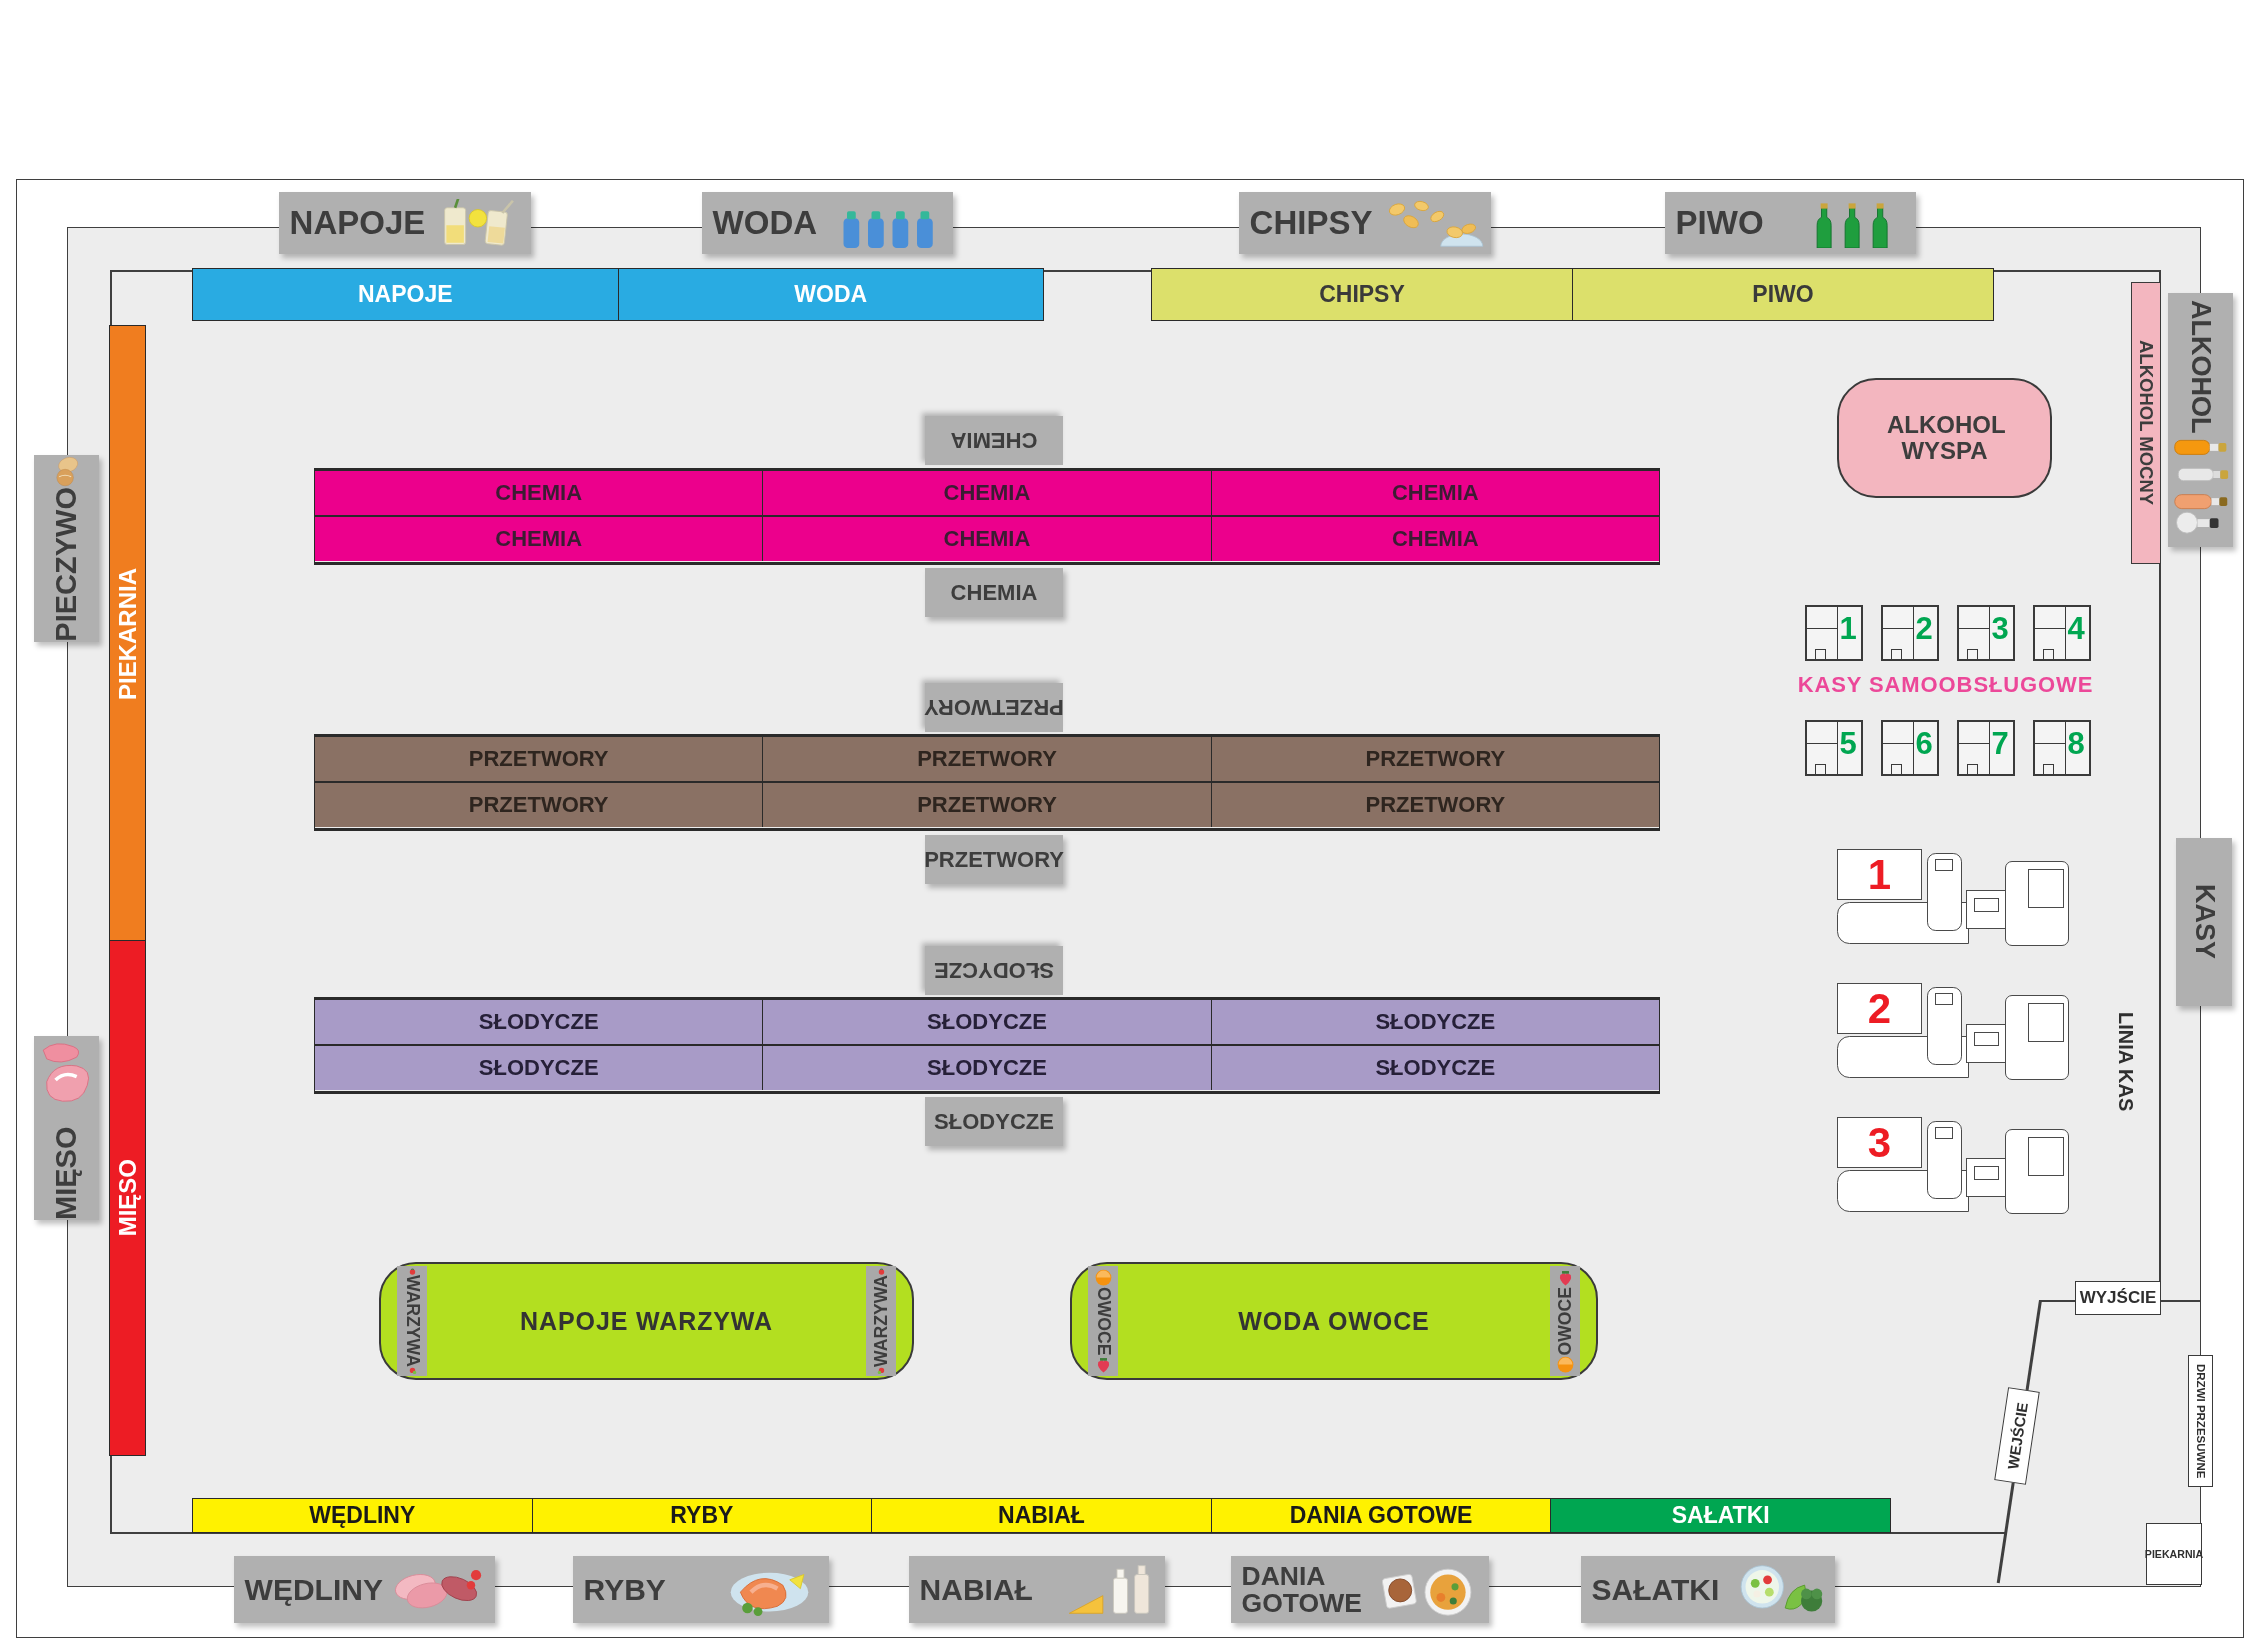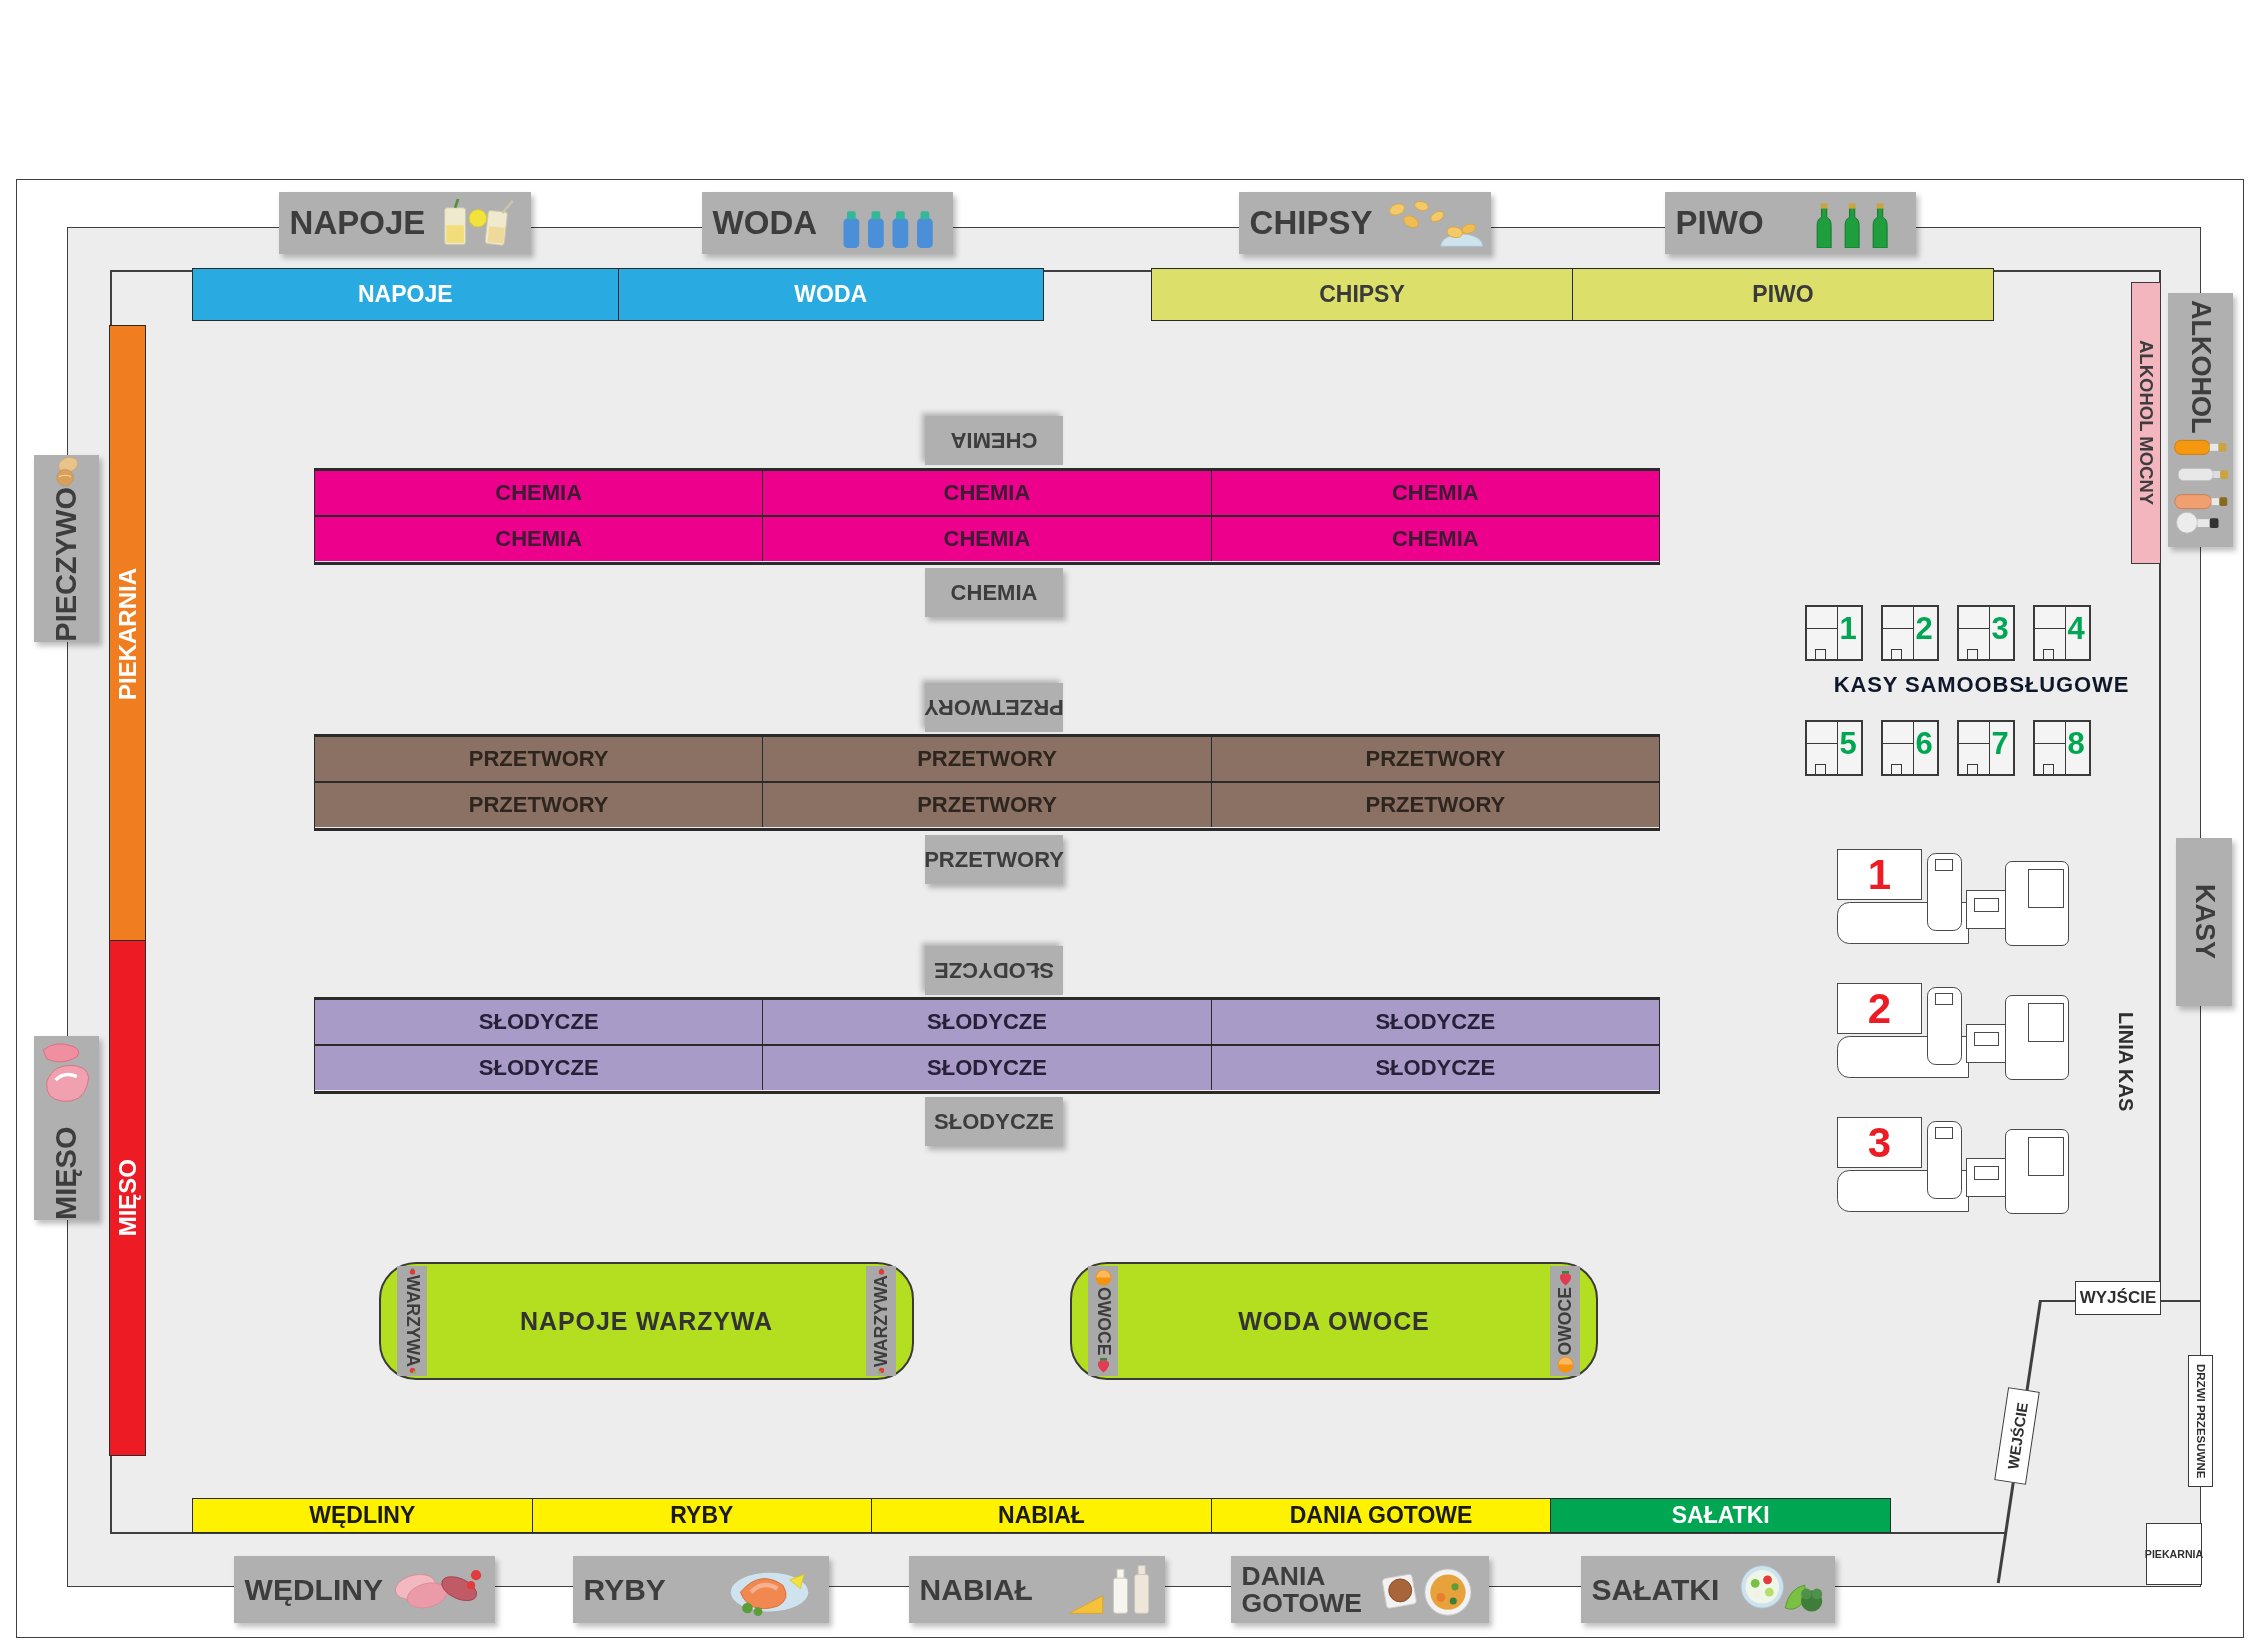--- a/index.html
+++ b/index.html
@@ -91,21 +91,21 @@
   .alksign .t{font-size:27px;}
   
   .kiosk{position:absolute;width:58px;height:56px;border:2.6px solid #3a3a3a;background:#f4f4f4;box-sizing:border-box;}
   .kiosk .kl{position:absolute;left:0;top:0;bottom:0;width:30px;border-right:1.8px solid #3a3a3a;}
   .kiosk .kl::after{content:"";position:absolute;left:0;right:0;top:21px;border-top:1.8px solid #3a3a3a;}
   .kiosk .kn{position:absolute;left:8px;bottom:0;width:8.8px;height:8.8px;background:#f4f4f4;
              border:1.8px solid #3a3a3a;border-bottom:none;}
   .kiosk .kv{position:absolute;right:0.9px;top:4.4px;width:24px;text-align:center;
              font-size:31px;font-weight:bold;color:#00a651;}
   .sslabel{position:absolute;left:1791px;top:672px;width:309px;text-align:center;
-           font-size:22px;font-weight:bold;color:#0f172a;letter-spacing:0.9px;margin-left:36px;}
+           font-size:22px;font-weight:bold;color:#ec4899;letter-spacing:0.9px;}
   .lane{position:absolute;left:1837px;width:231px;height:109px;}
   .lane>div{position:absolute;background:#fff;border:1.8px solid #4a4a4a;box-sizing:border-box;}
   .lane .lnum{left:0;top:0;width:85px;height:51px;display:flex;align-items:center;justify-content:center;
               font-size:42px;font-weight:bold;color:#ed1c24;}
   .lane .lbelt{left:0;top:53px;width:132px;height:42px;border-radius:12.4px 0 0 12.4px;}
   .lane .lreg{left:90px;top:3.5px;width:35px;height:78px;border-radius:8.8px;}
   .lane .lreg::after{content:"";position:absolute;left:7px;top:5.3px;width:16px;height:10.6px;border:1.8px solid #4a4a4a;}
   .lane .lkbd{left:129px;top:41px;width:42px;height:39px;}
   .lane .lkbd::after{content:"";position:absolute;left:7px;top:7px;width:23px;height:12.4px;border:1.8px solid #4a4a4a;}
   .lane .lunit{left:168px;top:12.4px;width:64px;height:85px;border-radius:7px;}
@@ -380,20 +380,23 @@
         <circle cx="46" cy="20" r="5" fill="#e23b3b"></circle>
       <circle cx="48" cy="34" r="5" fill="#b7de6c"></circle>
         <circle cx="34" cy="36" r="4" fill="#f5f0e4"></circle>
       <path d="M66 52 q4 -22 22 -26 q4 14 -4 22 q-8 8 -18 4Z" fill="#7ac143" stroke="#55962c"></path>
       <circle cx="96" cy="44" r="12" fill="#3e7d3a"></circle>
         <circle cx="90" cy="36" r="6" fill="#4e9148"></circle>
         <circle cx="102" cy="36" r="6" fill="#4e9148"></circle>
     </svg>
   </div>
 
+  <div class="alkwyspa">
+    <div class="t">ALKOHOL WYSPA</div>
+  </div>
   <div class="alkmocny">
     <span class="vdown">ALKOHOL MOCNY</span>
   </div>
   <div class="alksign gsign">
     <span class="t vdown">ALKOHOL</span>
     <svg width="56" height="104" viewBox="0 0 64 118">
       <rect x="2" y="8" width="40" height="16" rx="7" fill="#f5980f" stroke="#c97807"></rect>
       <rect x="42" y="12" width="10" height="8" fill="#e8e8e8"></rect>
         <rect x="52" y="11" width="9" height="10" rx="2" fill="#caa53d"></rect>
       <rect x="6" y="40" width="40" height="14" rx="6" fill="#e8e8e8" stroke="#bdbdbd"></rect>

